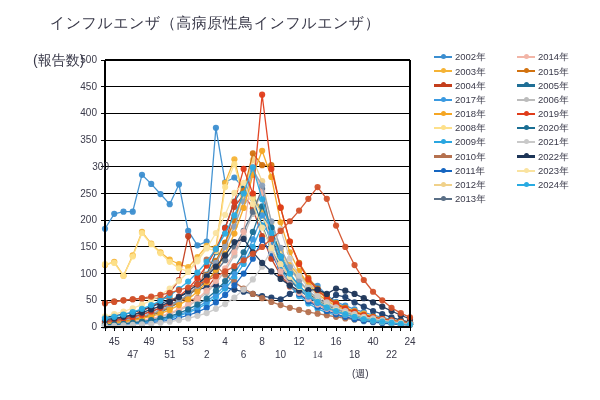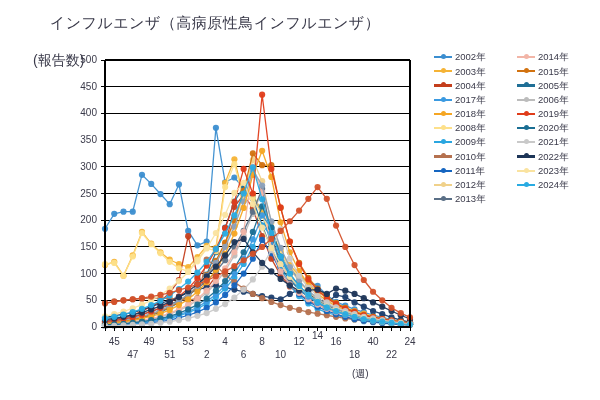--- a/index.html
+++ b/index.html
@@ -1025,39 +1025,39 @@
       </g>
     </svg>
 
   <div id="ytick-layer">
       <div class="ytick" style="left: 67px; top: 321px;">0</div>
       <div class="ytick" style="left: 67px; top: 294.3px;">50</div>
       <div class="ytick" style="left: 67px; top: 267.6px;">100</div>
       <div class="ytick" style="left: 67px; top: 240.9px;">150</div>
       <div class="ytick" style="left: 67px; top: 214.2px;">200</div>
       <div class="ytick" style="left: 67px; top: 187.5px;">250</div>
-      <div class="ytick" style="left: 67px; top: 160.8px;">300</div>
+      <div class="ytick" style="left: 79px; top: 160.8px;">300</div>
       <div class="ytick" style="left: 67px; top: 134.1px;">350</div>
       <div class="ytick" style="left: 67px; top: 107.4px; text-align: right;">400</div>
       <div class="ytick" style="left: 67px; top: 80.7px;">450</div>
       <div class="ytick" style="left: 67px; top: 54px;">500</div>
     </div>
   <div id="xtick-layer">
       <div class="xtick" style="left: 99.2424px; top: 336px;">45</div>
       <div class="xtick" style="left: 117.727px; top: 349px;">47</div>
       <div class="xtick" style="left: 134px; top: 336px;">49</div>
       <div class="xtick" style="left: 154.697px; top: 349px;">51</div>
       <div class="xtick" style="left: 173.182px; top: 336px;">53</div>
       <div class="xtick" style="left: 191.667px; top: 349px;">2</div>
       <div class="xtick" style="left: 210.152px; top: 336px;">4</div>
       <div class="xtick" style="left: 228.636px; top: 349px;">6</div>
       <div class="xtick" style="left: 247.121px; top: 336px;">8</div>
       <div class="xtick" style="left: 265.606px; top: 349px;">10</div>
       <div class="xtick" style="left: 284.091px; top: 336px;">12</div>
-      <div class="xtick" style="left: 302.576px; top: 330px;">14</div>
+      <div class="xtick" style="left: 302.576px; top: 349px; font-family: Liberation Serif, serif;">14</div>
       <div class="xtick" style="left: 321.061px; top: 336px;">16</div>
       <div class="xtick" style="left: 339.545px; top: 349px;">18</div>
       <div class="xtick" style="left: 358.03px; top: 336px;">40</div>
       <div class="xtick" style="left: 376.515px; top: 349px;">22</div>
       <div class="xtick" style="left: 395px; top: 336px;">24</div>
     </div>
 
   <div id="legend">
       <div class="legend-item">
         <span class="legend-mark">

